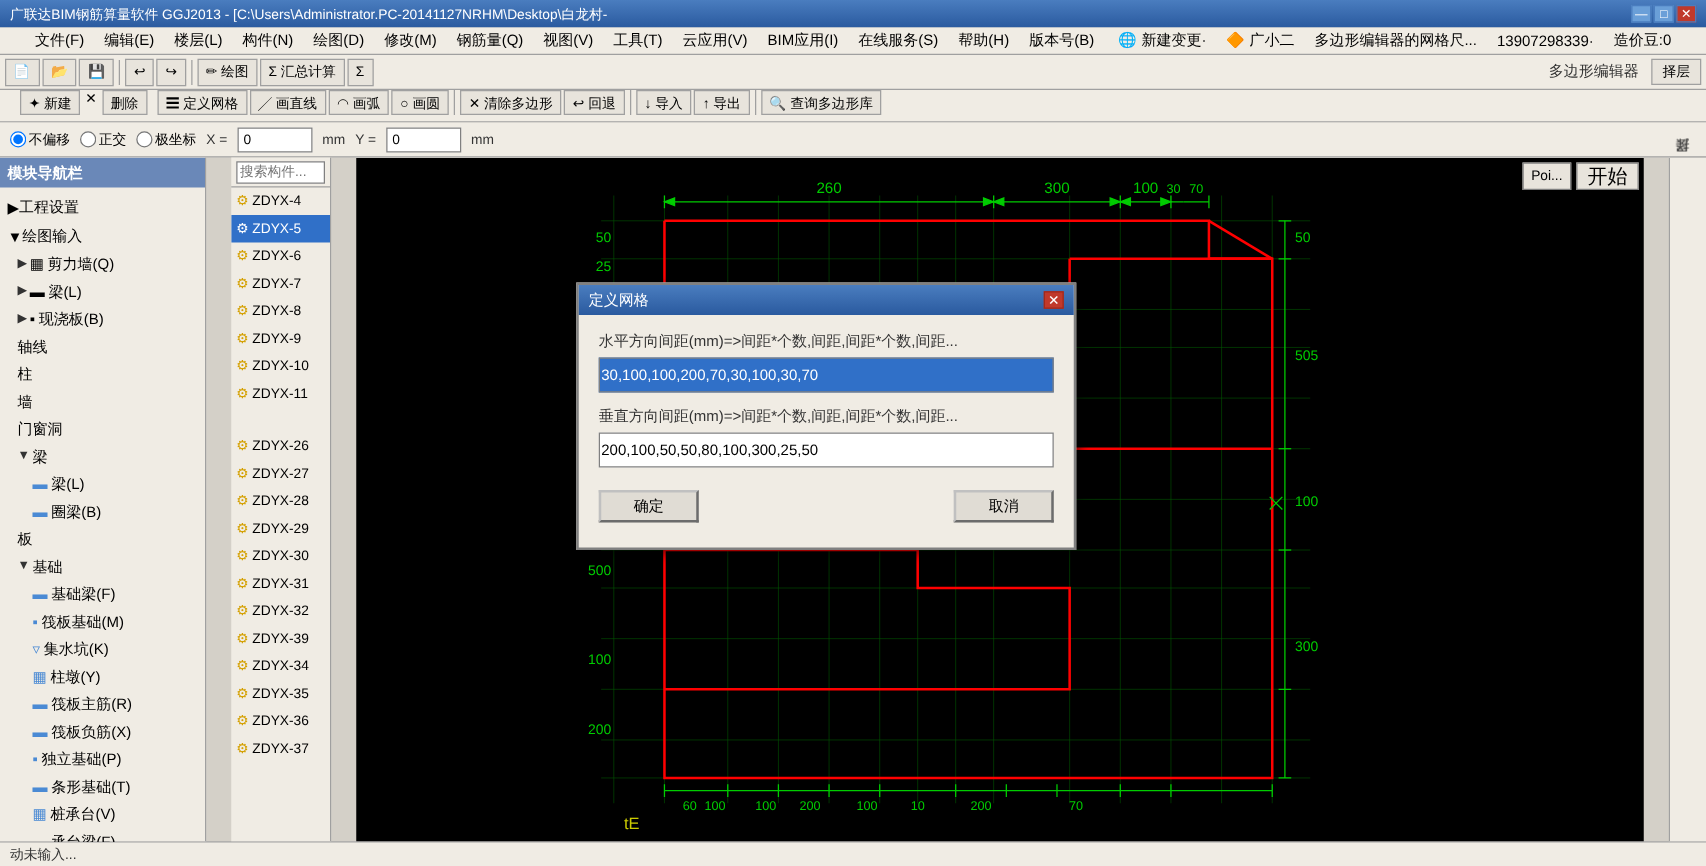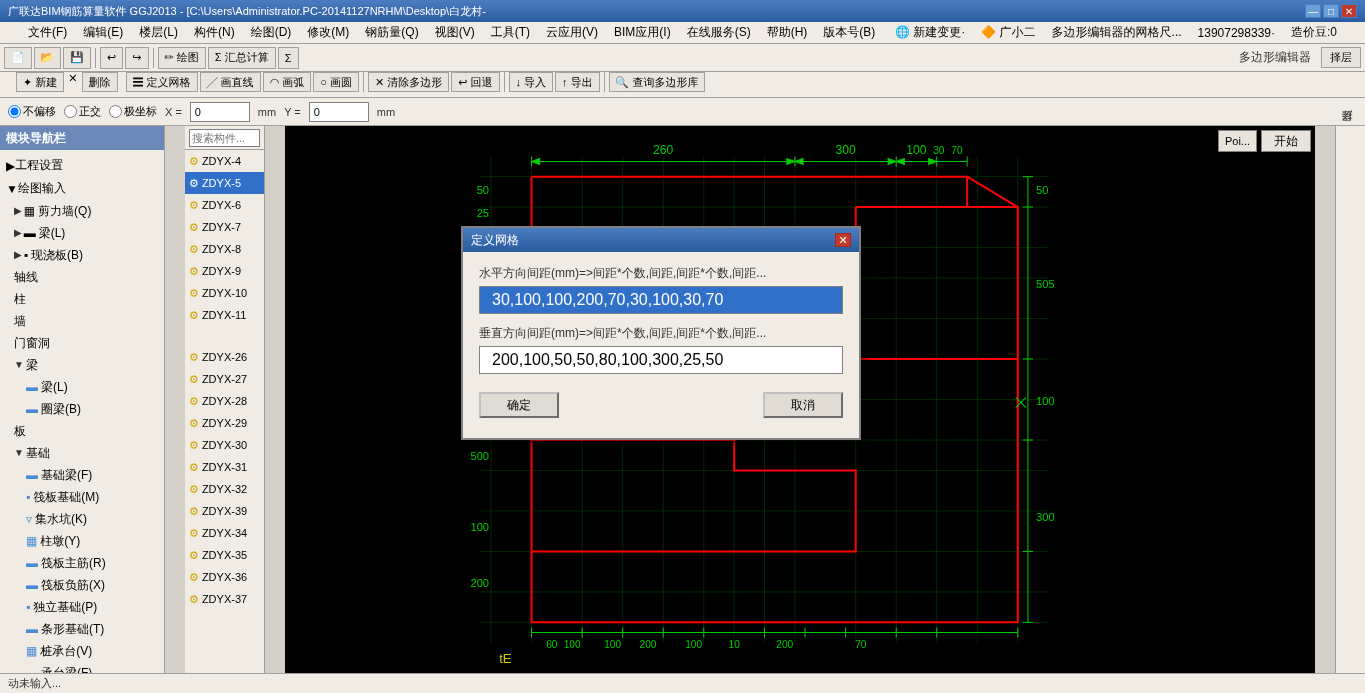--- a/index.html
+++ b/index.html
@@ -240,22 +240,22 @@
     .field-label {
       font-size: 12px;
       color: #333;
       margin-bottom: 4px;
       line-height: 18px;
     }
     .field-input {
       width: 100%;
       height: 28px;
       border: 1px solid #808080;
-      padding: 0 12px;
-      font-size: 16px;
+      padding: 0 1px;
+      font-size: 12px;
       background: white;
       margin-bottom: 10px;
     }
     .field-input.selected-text {
       background: #3070c8;
       color: white;
     }
     #dialog-buttons {
       display: flex;
       justify-content: space-between;
@@ -289,21 +289,21 @@
 
     
     #start-btn {
       position: absolute;
       top: 4px; right: 4px;
       width: 50px; height: 22px;
       background: #e8e4dc;
       border: 1px solid #808080;
       display: flex; align-items: center; justify-content: center;
       cursor: pointer;
-      font-size: 12px;
+      font-size: 16px;
     }
 
     
     #poi-label {
       position: absolute;
       top: 4px; right: 58px;
       background: #e8e4dc;
       border: 1px solid #808080;
       padding: 2px 6px;
       font-size: 11px;

